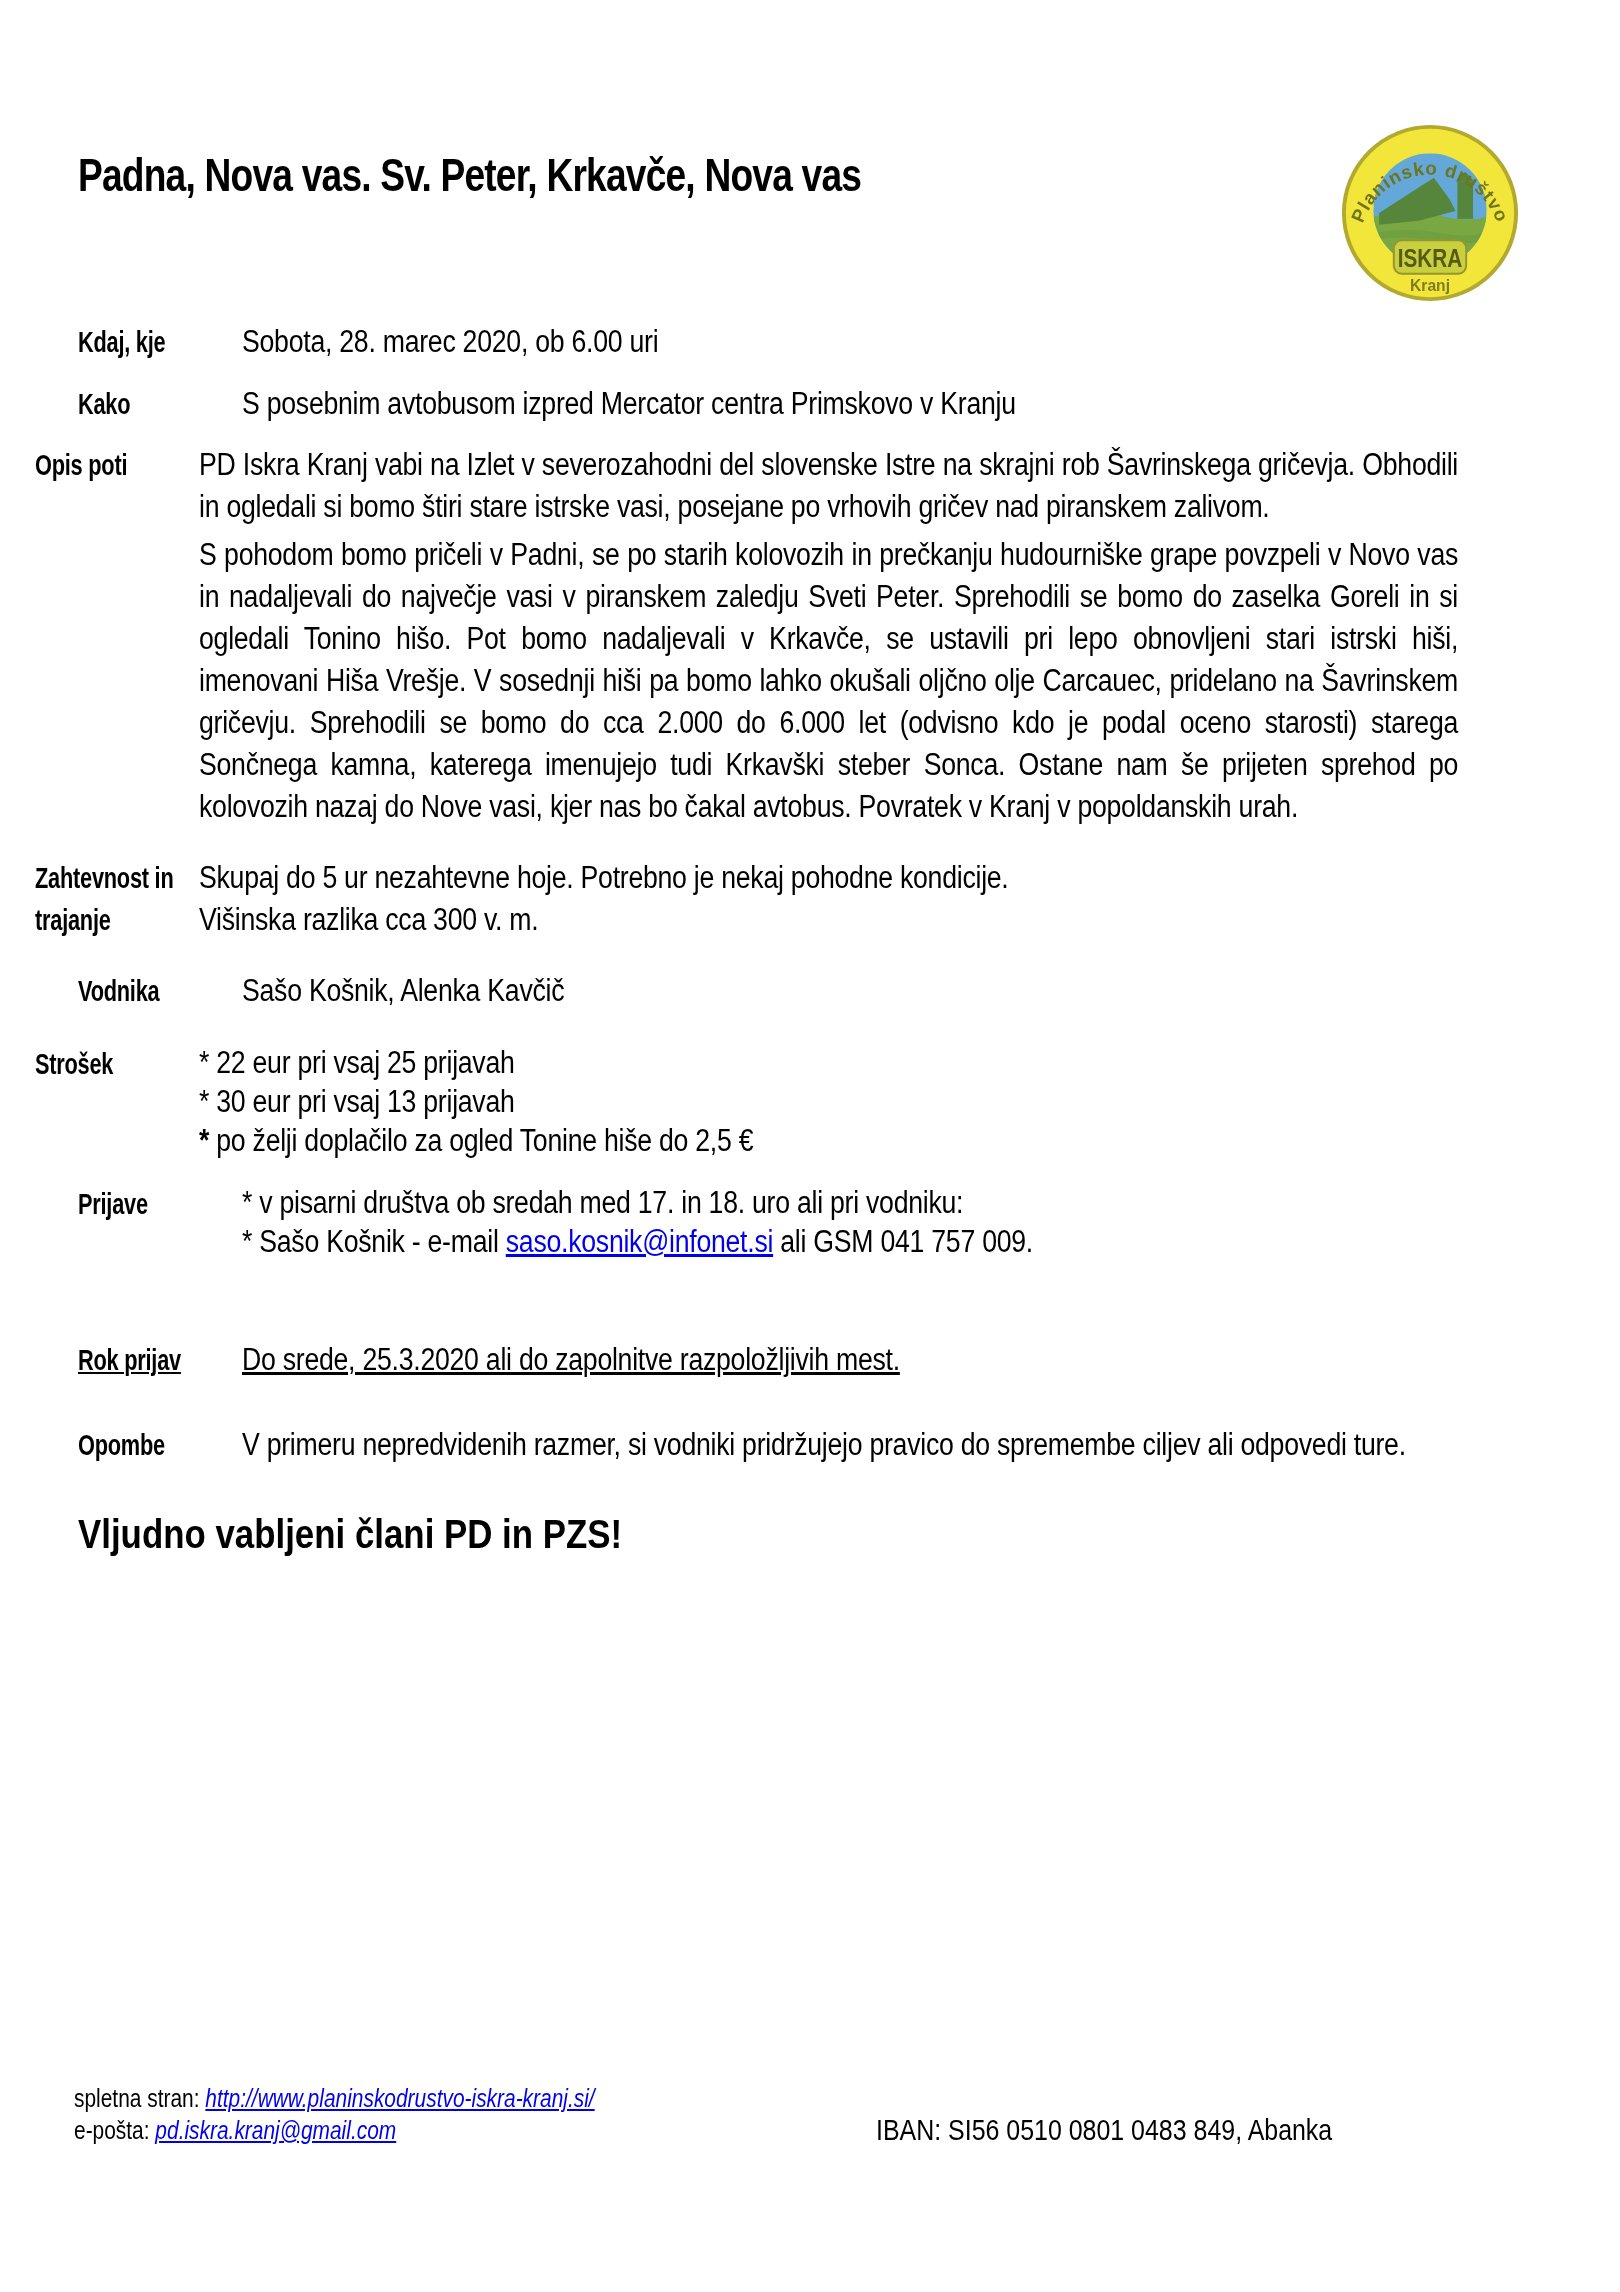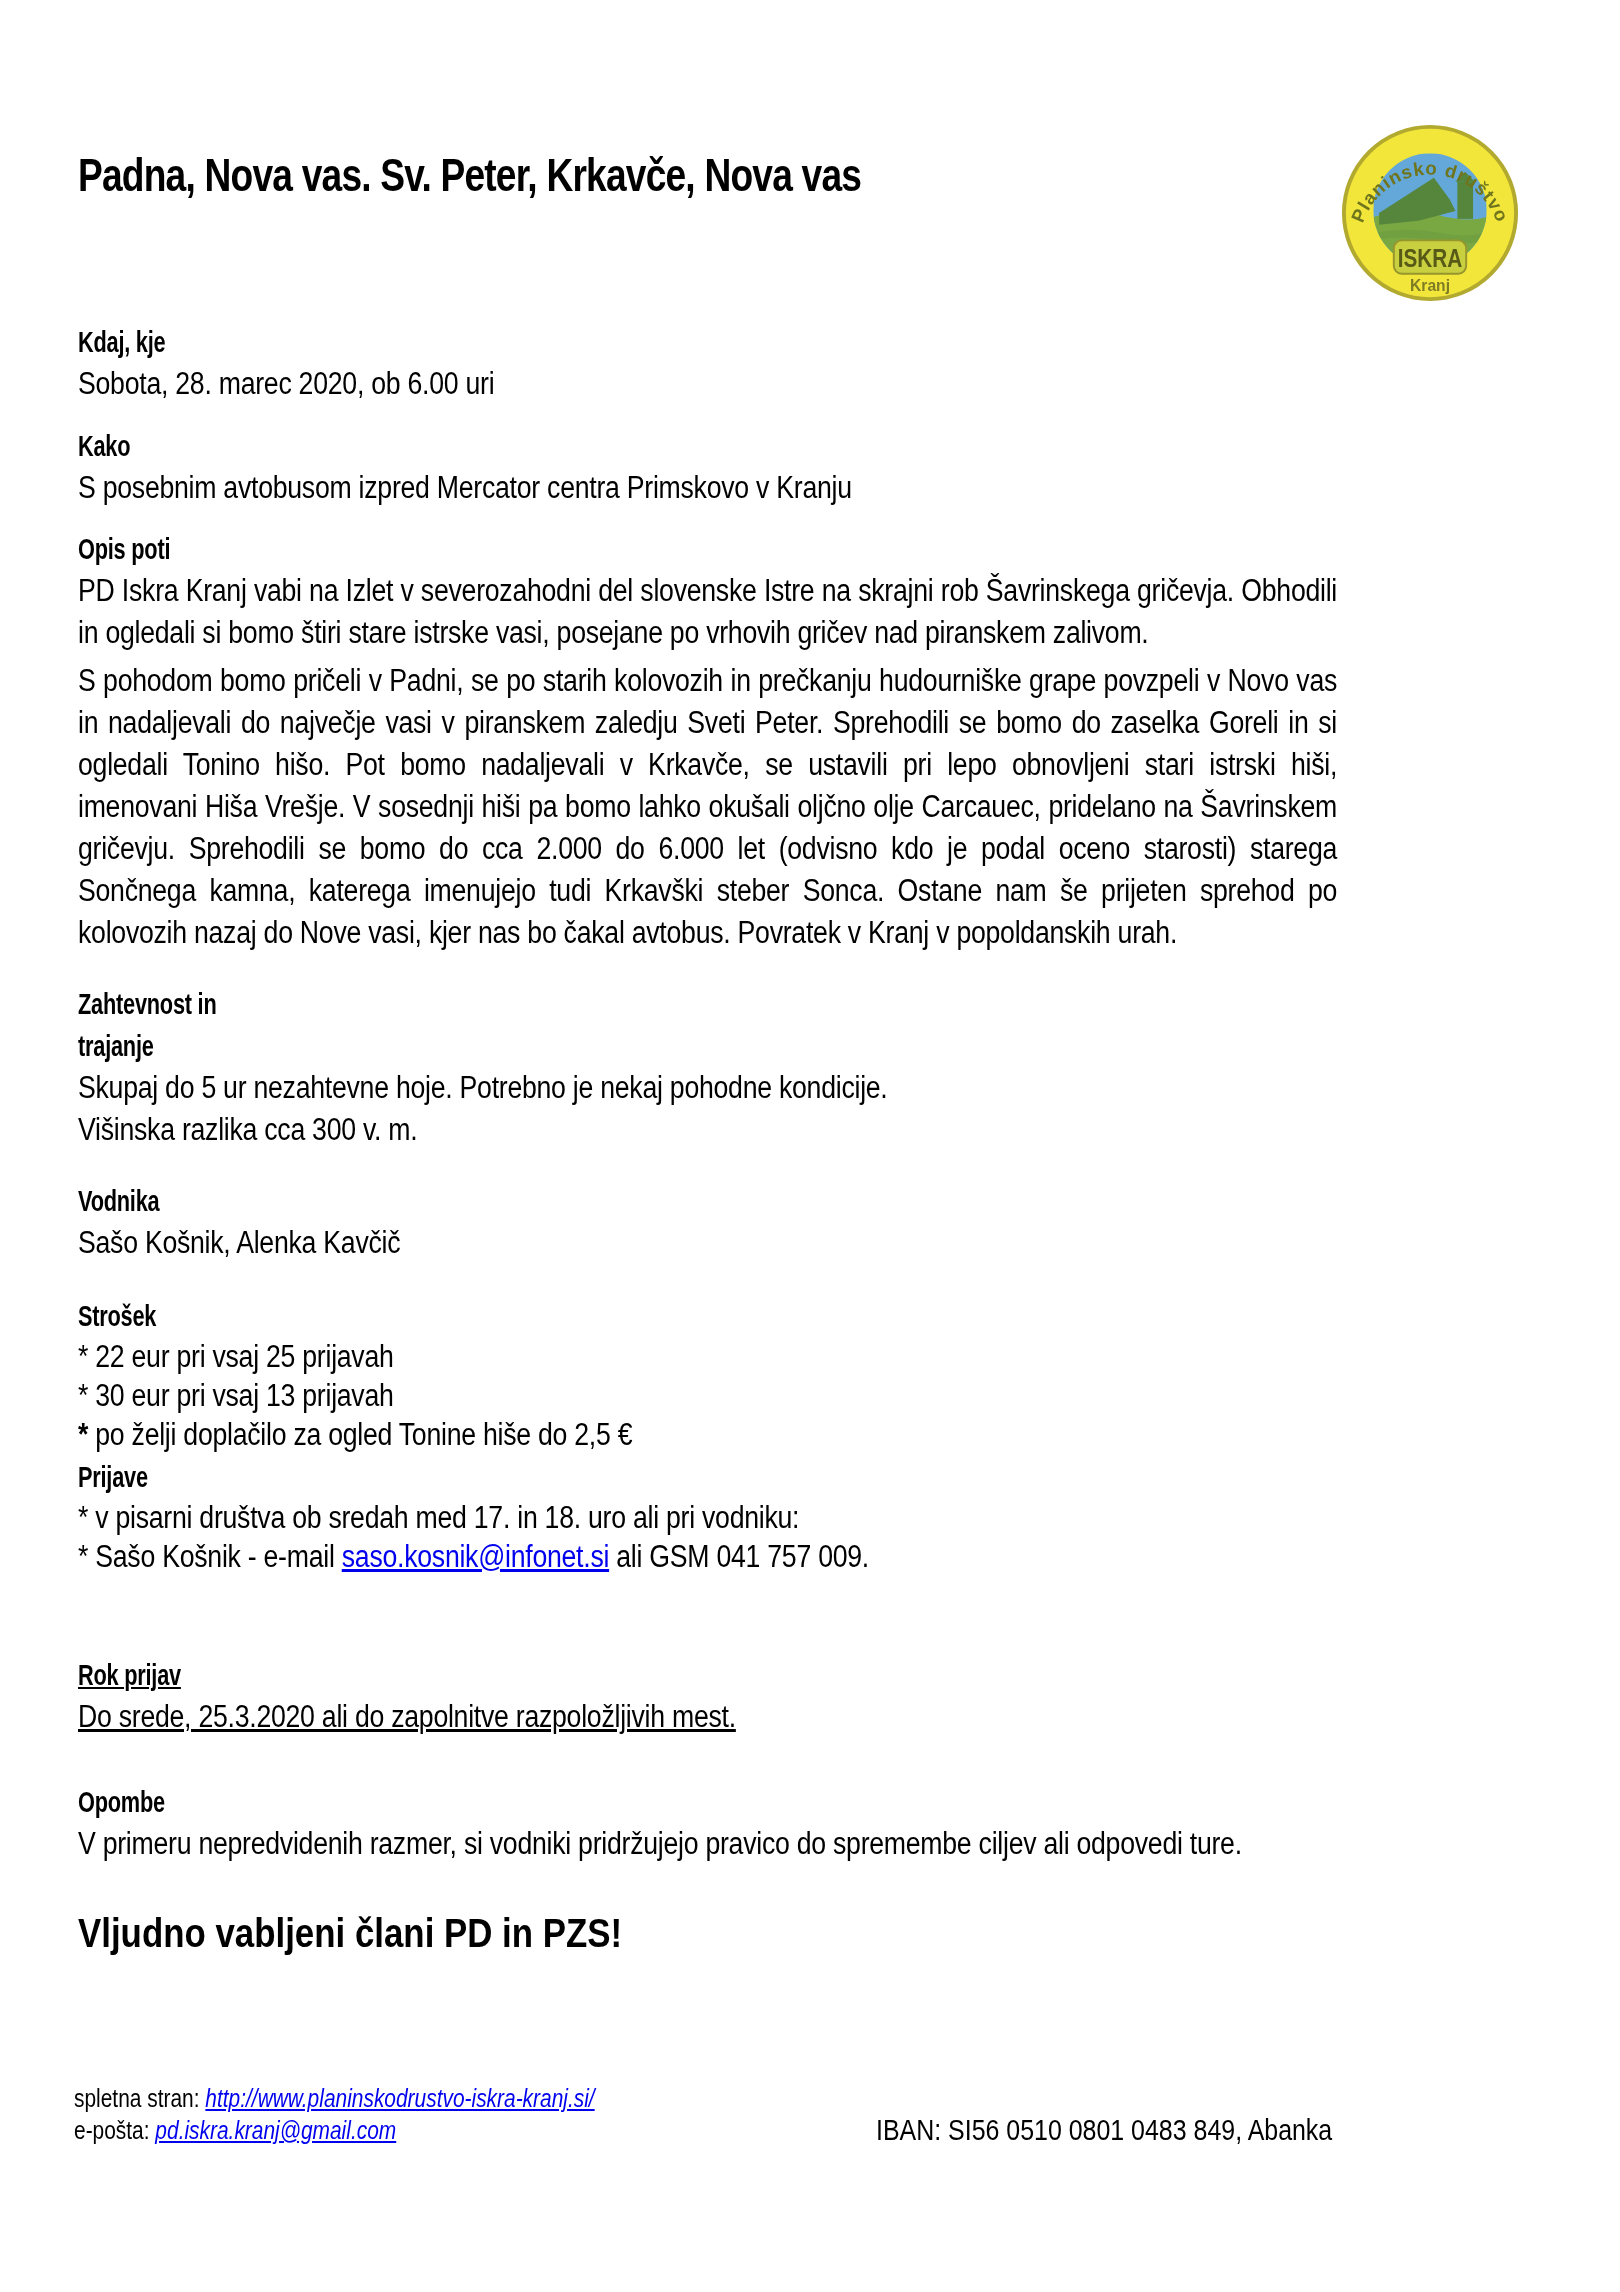--- a/index.html
+++ b/index.html
@@ -13,21 +13,21 @@
     margin:0 auto;
   }
   .content{padding:0 0 0 78px;}
   .doc-title{
     margin:147px 0 119px 0;
     font-size:47px;font-weight:bold;letter-spacing:-1px;
     white-space:nowrap;
     transform:scaleX(0.79);transform-origin:0 0;
   }
   .logo-wrap{position:absolute;left:1340px;top:123px;width:180px;height:180px;}
-  .row{display:flex;align-items:flex-start;flex-direction:column;}
+  .row{display:flex;align-items:flex-start;}
   .label-col{width:164px;flex:none;}
   .label-line{
     display:block;white-space:nowrap;
     font-weight:bold;font-size:29px;line-height:42px;letter-spacing:-0.3px;
     transform:scaleX(0.75);transform-origin:0 0;
   }
   .value-col{width:1464px;flex:none;}
   .narrow{transform:scaleX(0.86);transform-origin:0 0;}
   .para{
     font-size:31px;line-height:42px;letter-spacing:-0.3px;
@@ -35,21 +35,21 @@
   }
   .para + .para{margin-top:5.9px;}
   .vline{font-size:31px;line-height:42px;letter-spacing:-0.3px;white-space:nowrap;}
   .slist{font-size:31px;line-height:39px;letter-spacing:-0.3px;white-space:nowrap;}
   .bold{font-weight:bold;}
   a.doc-link{color:#0000ee;text-decoration:underline;cursor:pointer;}
   .mb20{margin-bottom:19.6px;}
   .mb30{margin-bottom:29px;justify-content:center;}
   .mb14{margin-bottom:13.7px;}
   .mb32{margin-bottom:31px;}
-  .mb8{margin-bottom:2px;}
+  .mb8{margin-bottom:23px;justify-content:center;}
   .mb44{margin-bottom:43px;text-decoration:underline;}
   .mb80{margin-bottom:78px;}
   .mb92{margin-bottom:46px;}
   .closing{
     font-size:41px;font-weight:bold;line-height:45px;white-space:nowrap;
     transform:scaleX(0.85);transform-origin:0 0;
     margin:0;
   }
   .footer{position:absolute;left:74px;top:2082px;width:1470px;font-size:25.5px;line-height:32px;}
   .footer-line{white-space:nowrap;transform:scaleX(0.82);transform-origin:0 0;}

